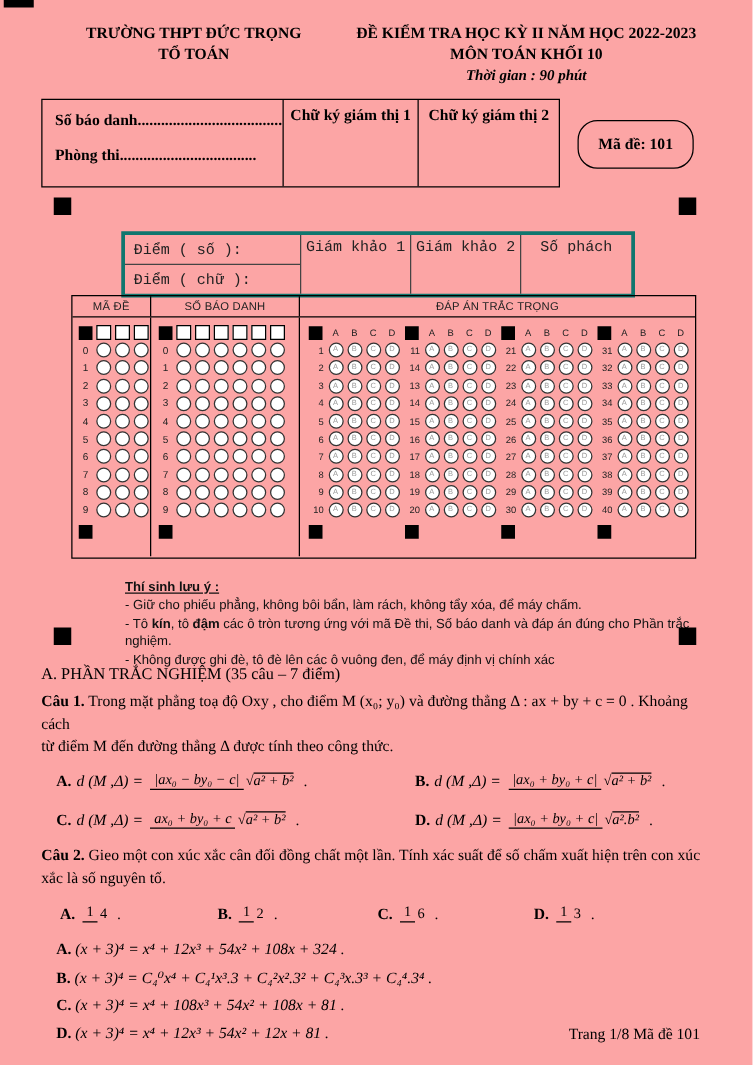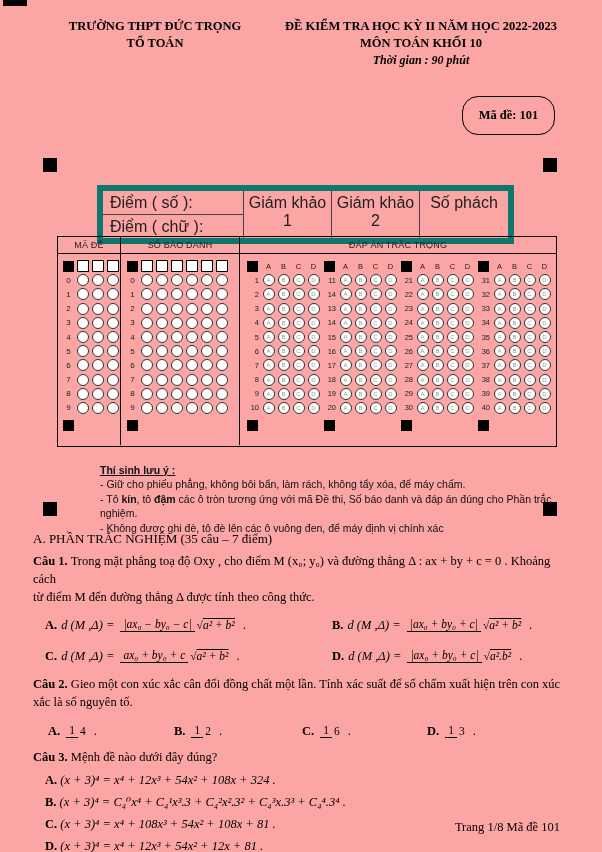--- a/index.html
+++ b/index.html
@@ -15,22 +15,22 @@
   
   .info-table{left:33px;top:79px;width:413px;height:69px;border:1.5px solid #000;display:grid;
               grid-template-columns:192px 108px 1fr;}
   .info-c1{padding:9px 0 0 10px;font-weight:bold;font-size:12.5px;}
   .info-c1 div:last-child{margin-top:13px;}
   .info-c2,.info-c3{border-left:1.5px solid #000;text-align:center;font-weight:bold;font-size:12.5px;padding-top:5px;}
   .made-box{left:462px;top:96px;width:91px;height:37px;border:1.6px solid #000;border-radius:16px;
             display:flex;align-items:center;justify-content:center;font-weight:bold;font-size:12.5px;}
   .rmark{width:14px;height:14px;background:#000;}
   
-  .score-table{left:97px;top:185px;width:405px;height:47px;border:6px solid #0f766e;display:grid;
-               grid-template-columns:140px 88px 88px 1fr;font-family:Liberation Sans, sans-serif;font-size:16px;color:#222;}
+  .score-table{left:97px;top:185px;width:405px;height:47px;border:3px solid #0f766e;display:grid;
+               grid-template-columns:140px 88px 88px 1fr;font-family:Liberation Mono, monospace;font-size:12px;color:#222;}
   .score-c1 .sc-row{height:23px;display:flex;align-items:center;padding-left:7px;}
   .score-c1 .sc-row:first-child{border-bottom:1px solid #444;}
   .score-c{border-left:1px solid #444;text-align:center;padding-top:3px;}
   
   .sheet{left:57px;top:236px;width:498px;height:209px;border:1.5px solid #000;
          font-family:"Liberation Sans","DejaVu Sans",sans-serif;color:#222;}
   .sheet-head{display:grid;grid-template-columns:62px 119px 1fr;height:16px;border-bottom:1px solid #000;}
   .sheet-head div{display:flex;align-items:center;justify-content:center;font-size:9px;letter-spacing:.2px;}
   .sheet-head div + div{border-left:1px solid #000;}
   .sheet-body{display:grid;grid-template-columns:62px 119px 1fr;height:191px;}
@@ -83,20 +83,28 @@
   <div class="abs hdr-left">
     <div>TRƯỜNG THPT ĐỨC TRỌNG</div>
     <div>TỔ TOÁN</div>
   </div>
   <div class="abs hdr-right">
     <div>ĐỀ KIỂM TRA HỌC KỲ II NĂM HỌC 2022-2023</div>
     <div>MÔN TOÁN KHỐI 10</div>
     <div class="hdr-time">Thời gian : 90 phút</div>
   </div>
 
+  <div class="abs info-table">
+    <div class="info-c1">
+      <div>Số báo danh.....................................</div>
+      <div>Phòng thi...................................</div>
+    </div>
+    <div class="info-c2">Chữ ký giám thị 1</div>
+    <div class="info-c3">Chữ ký giám thị 2</div>
+  </div>
 
   <div class="abs made-box">Mã đề: 101</div>
 
   <div class="abs rmark" style="left:43px;top:158px;"></div>
   <div class="abs rmark" style="left:543px;top:158px;"></div>
 
   <div class="abs score-table">
     <div class="score-c1">
       <div class="sc-row">Điểm ( số ):</div>
       <div class="sc-row">Điểm ( chữ ):</div>
@@ -892,21 +900,20 @@
           <span class="frac">
               <span class="fnum">1</span>
               <span class="fden">3</span>
             </span>
           <span>.</span>
         </div>
       </div>
     </div>
 
     <div>
-      <div><span class="qlabel">Câu 3.</span><span> Mệnh đề nào dưới đây đúng?</span></div>
       <div class="q3-opt"><span class="olab">A.</span> <span class="mi">(x + 3)⁴ = x⁴ + 12x³ + 54x² + 108x + 324 .</span></div>
       <div class="q3-opt"><span class="olab">B.</span> <span class="mi">(x + 3)⁴ = C₄⁰x⁴ + C₄¹x³.3 + C₄²x².3² + C₄³x.3³ + C₄⁴.3⁴ .</span></div>
       <div class="q3-opt"><span class="olab">C.</span> <span class="mi">(x + 3)⁴ = x⁴ + 108x³ + 54x² + 108x + 81 .</span></div>
       <div class="q3-opt"><span class="olab">D.</span> <span class="mi">(x + 3)⁴ = x⁴ + 12x³ + 54x² + 12x + 81 .</span></div>
     </div>
   </div>
 
   <div class="abs footer">Trang 1/8 Mã đề 101</div>
 
 </div>

